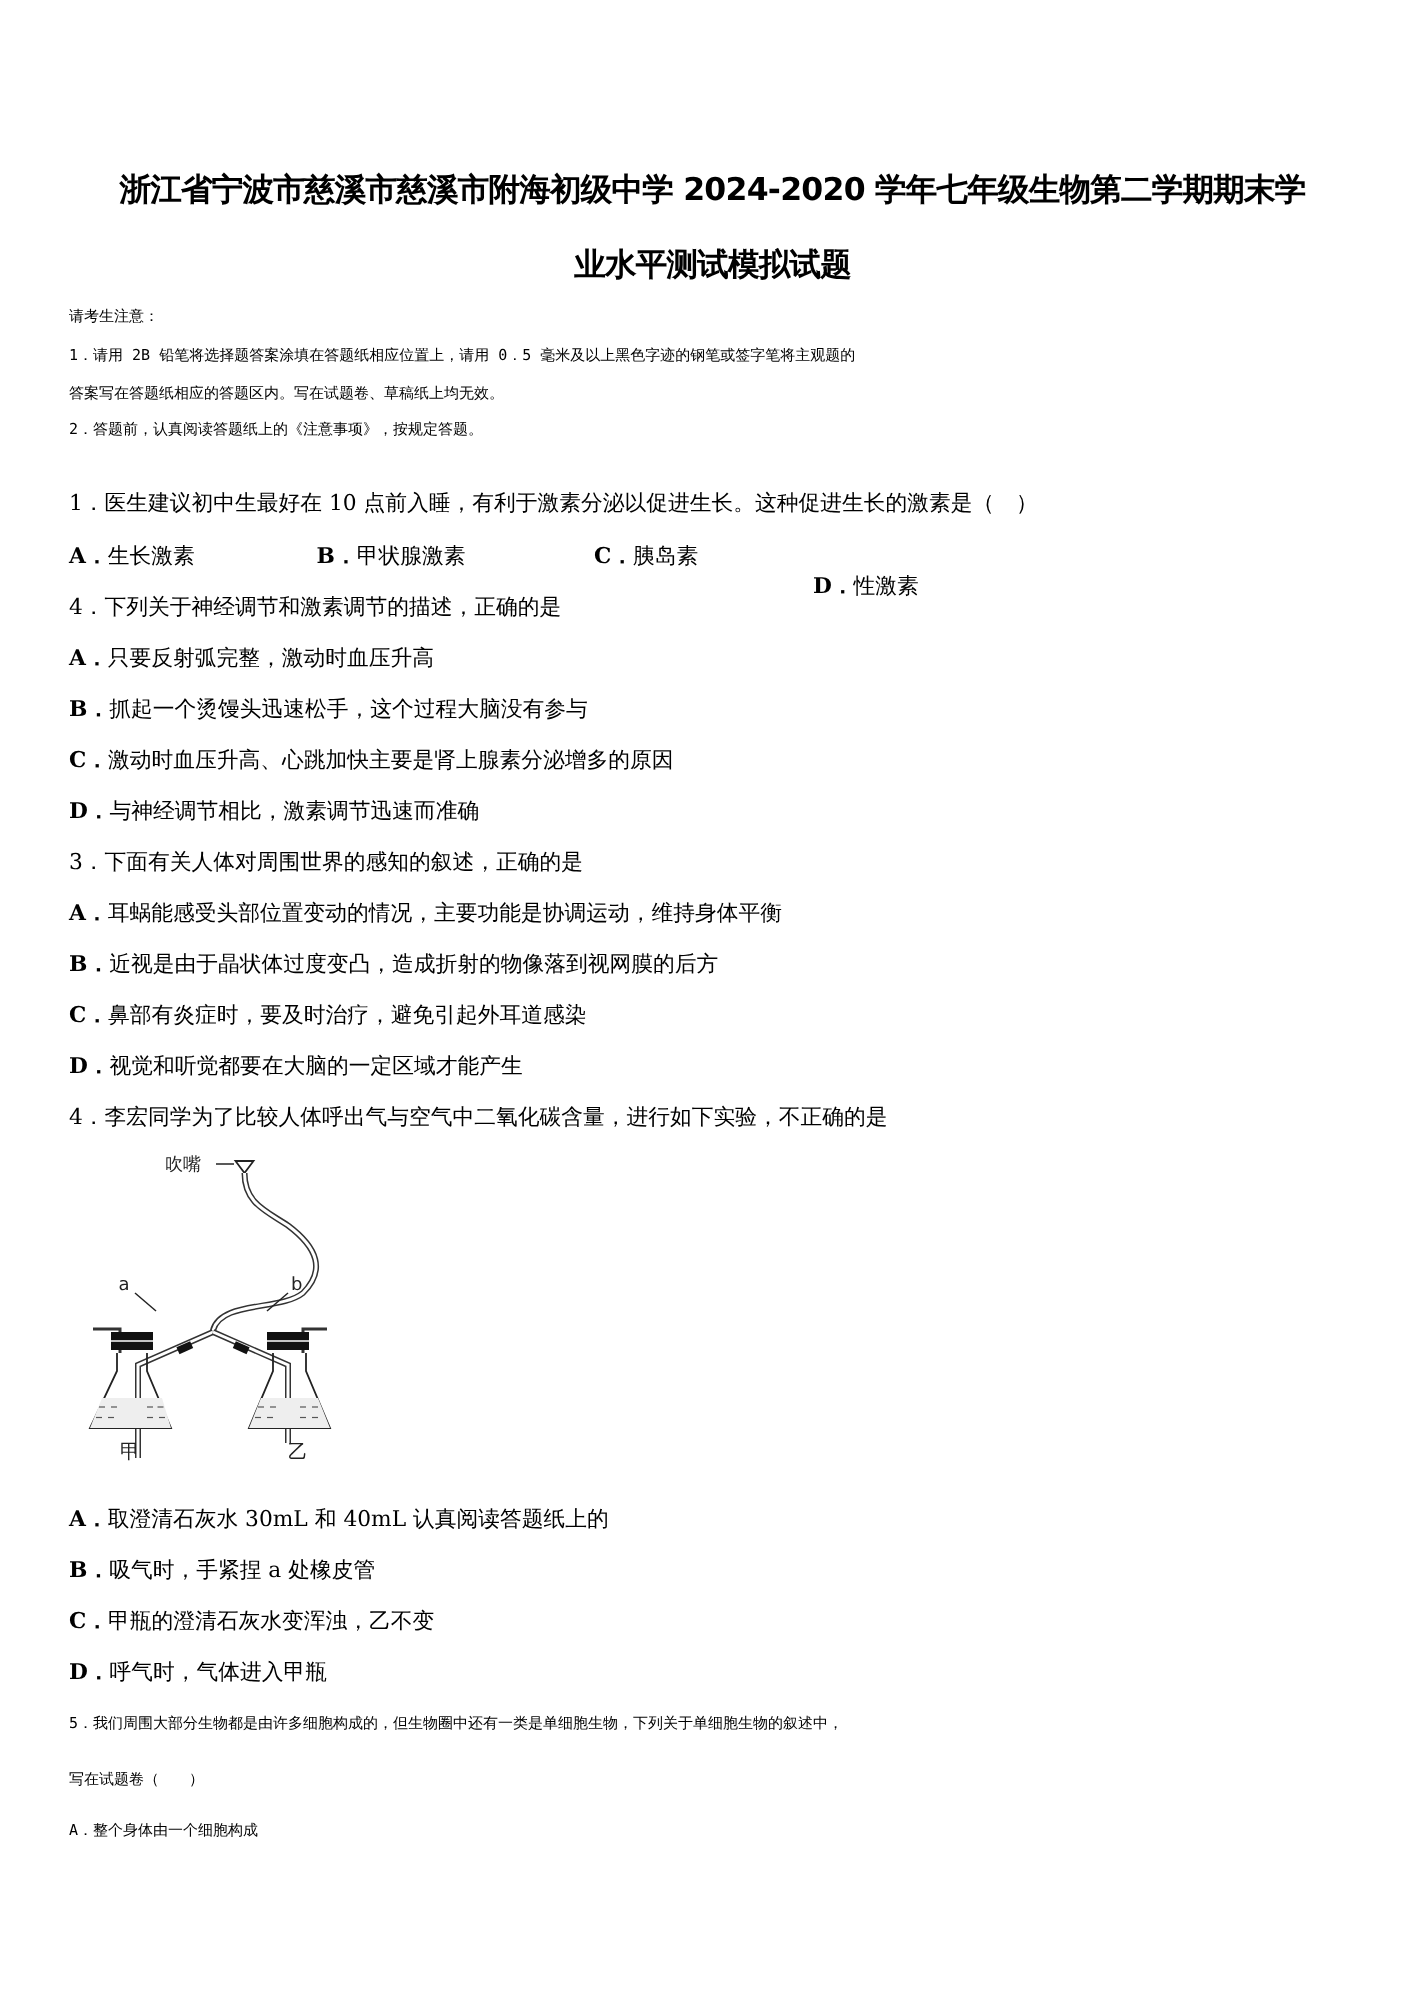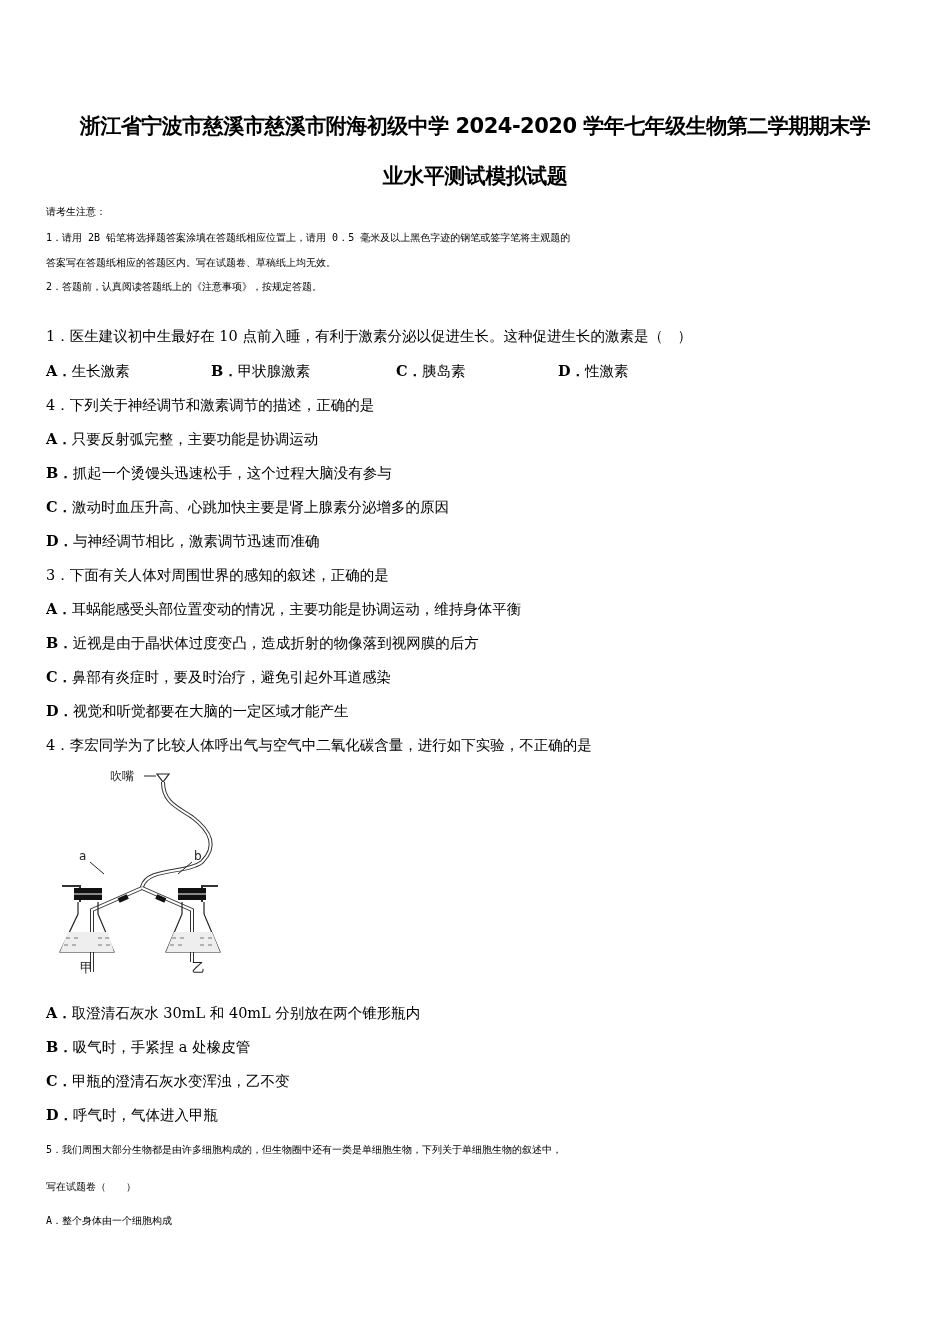--- a/index.html
+++ b/index.html
@@ -35,27 +35,27 @@
   <div class="opt-row" style="top:361px; width:860px;">
     <span class="opt" style="left:0px;">
       <span class="opt-label">A．</span><span>生长激素</span>
     </span>
     <span class="opt" style="left:165px;">
       <span class="opt-label">B．</span><span>甲状腺激素</span>
     </span>
     <span class="opt" style="left:350px;">
       <span class="opt-label">C．</span><span>胰岛素</span>
     </span>
-    <span class="opt" style="left:512px;">
+    <span class="opt" style="left:496px;margin-top:20px;">
       <span class="opt-label">D．</span><span>性激素</span>
     </span>
   </div>
 
   <div class="line" style="top:395px;">4．下列关于神经调节和激素调节的描述，正确的是</div>
-  <div class="line" style="top:429px;"><span class="opt-label">A．</span><span>只要反射弧完整，主要功能是协调运动</span></div>
+  <div class="line" style="top:429px;"><span class="opt-label">A．</span><span>只要反射弧完整，激动时血压升高</span></div>
   <div class="line" style="top:463px;"><span class="opt-label">B．</span><span>抓起一个烫馒头迅速松手，这个过程大脑没有参与</span></div>
   <div class="line" style="top:497px;"><span class="opt-label">C．</span><span>激动时血压升高、心跳加快主要是肾上腺素分泌增多的原因</span></div>
   <div class="line" style="top:531px;"><span class="opt-label">D．</span><span>与神经调节相比，激素调节迅速而准确</span></div>
 
   <div class="line" style="top:565px;">3．下面有关人体对周围世界的感知的叙述，正确的是</div>
   <div class="line" style="top:599px;"><span class="opt-label">A．</span><span>耳蜗能感受头部位置变动的情况，主要功能是协调运动，维持身体平衡</span></div>
   <div class="line" style="top:633px;"><span class="opt-label">B．</span><span>近视是由于晶状体过度变凸，造成折射的物像落到视网膜的后方</span></div>
   <div class="line" style="top:667px;"><span class="opt-label">C．</span><span>鼻部有炎症时，要及时治疗，避免引起外耳道感染</span></div>
   <div class="line" style="top:701px;"><span class="opt-label">D．</span><span>视觉和听觉都要在大脑的一定区域才能产生</span></div>
 
@@ -113,21 +113,21 @@
           <line x1="156" y1="176" x2="160" y2="176"></line>
         <line x1="118" y1="183" x2="122" y2="183"></line>
           <line x1="126" y1="183" x2="130" y2="183"></line>
           <line x1="148" y1="183" x2="152" y2="183"></line>
           <line x1="156" y1="183" x2="160" y2="183"></line>
       </g>
       <text x="140" y="210" font-size="13" fill="#222" font-family="DejaVu Sans, sans-serif">乙</text>
     </svg>
   </div>
 
-  <div class="line" style="top:1003px;"><span class="opt-label">A．</span><span>取澄清石灰水 30mL 和 40mL 分别放在两个锥形瓶内</span></div>
+  <div class="line" style="top:1003px;"><span class="opt-label">A．</span><span>取澄清石灰水 30mL 和 40mL 认真阅读答题纸上的</span></div>
   <div class="line" style="top:1037px;"><span class="opt-label">B．</span><span>吸气时，手紧捏 a 处橡皮管</span></div>
   <div class="line" style="top:1071px;"><span class="opt-label">C．</span><span>甲瓶的澄清石灰水变浑浊，乙不变</span></div>
   <div class="line" style="top:1105px;"><span class="opt-label">D．</span><span>呼气时，气体进入甲瓶</span></div>
 
   <div class="line notice" style="top:1140px;">5．我们周围大部分生物都是由许多细胞构成的，但生物圈中还有一类是单细胞生物，下列关于单细胞生物的叙述中，</div>
   <div class="line notice" style="top:1177px;">写在试题卷（　　）</div>
   <div class="line notice" style="top:1211px;"><span>A．</span><span>整个身体由一个细胞构成</span></div>
 
 </div>
 

